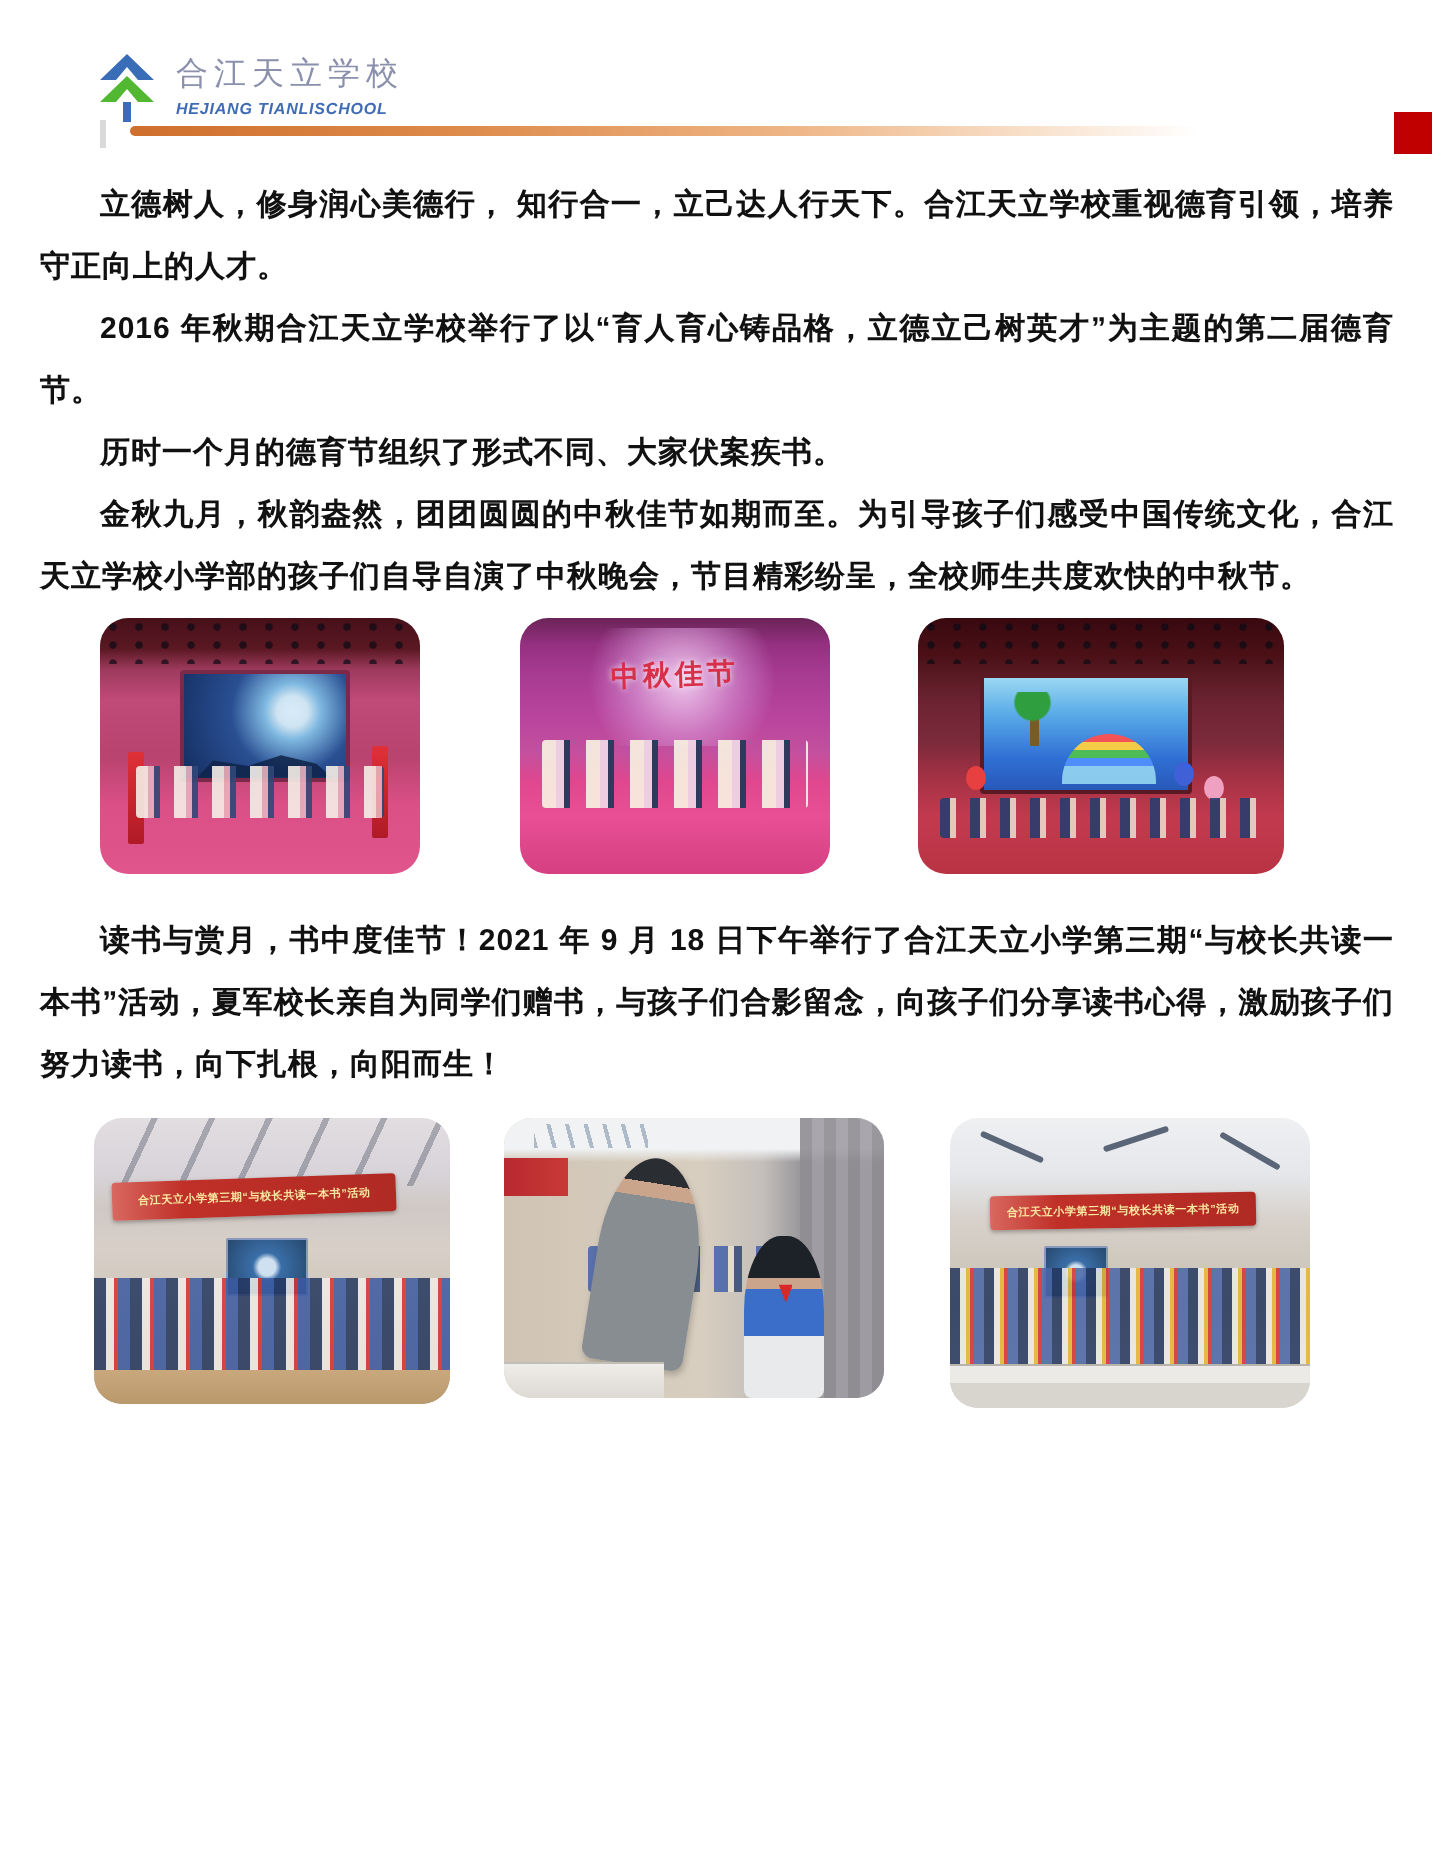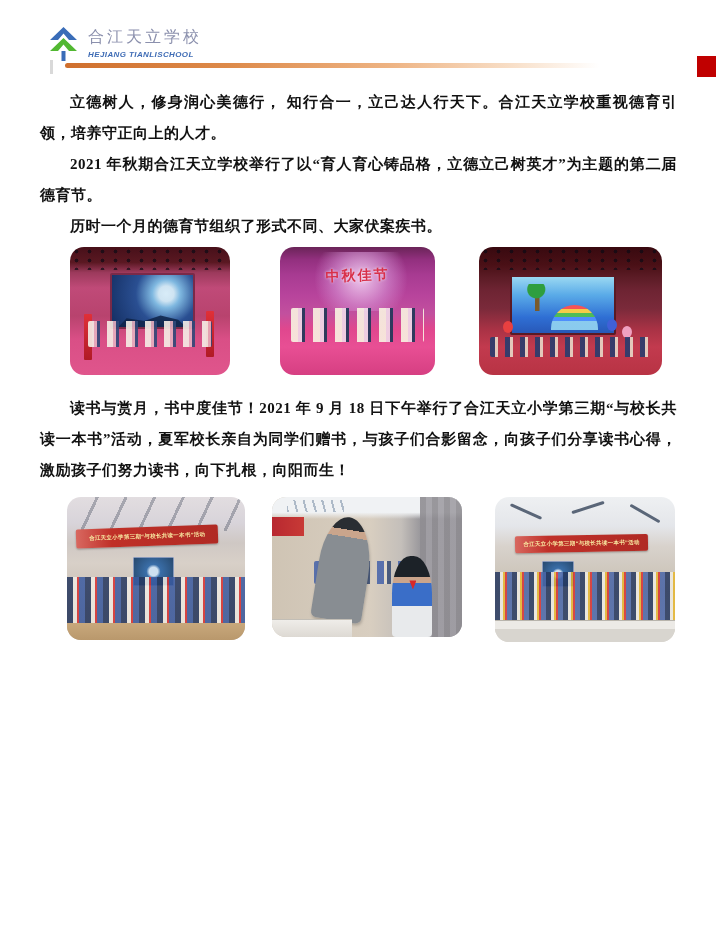--- a/index.html
+++ b/index.html
@@ -33,21 +33,21 @@
     margin-top: 17px;
     text-align: center;
     color: #fe0000;
     font-size: 21px;
     font-weight: 700;
     letter-spacing: 1px;
     white-space: pre;
   }
 
   
-  .content { padding: 0 40px; font-family: Liberation Serif, serif; }
+  .content { padding: 0 20px; }
   .para {
     font-size: 15px; font-weight: 700; color: #111;
     line-height: 31px;
     text-align: justify;
     text-indent: 2em;
     letter-spacing: 0.5px;
   }
   .content .first-block { margin-top: 9px; }
   .reading-para { margin-top: 18px; }
   .contest-para { margin-top: 25px; line-height: 30px; }
@@ -181,22 +181,23 @@
       <div class="rule-line"></div>
     </div>
   </div>
 
   <div class="corner-marker"></div>
 
 
   <div class="content">
 
     <p class="para first-block">立德树人，修身润心美德行， 知行合一，立己达人行天下。合江天立学校重视德育引领，培养守正向上的人才。</p>
-    <p class="para">2021 年秋期合江天立学校举行了以“育人育心铸品格，立德立己树英才”为主题的第二届德育节。</p>
+    <p class="para">2016 年秋期合江天立学校举行了以“育人育心铸品格，立德立己树英才”为主题的第二届德育节。</p>
     <p class="para">历时一个月的德育节组织了形式不同、大家伏案疾书。</p>
+    <p class="para">金秋九月，秋韵盎然，团团圆圆的中秋佳节如期而至。为引导孩子们感受中国传统文化，合江天立学校小学部的孩子们自导自演了中秋晚会，节目精彩纷呈，全校师生共度欢快的中秋节。</p>
 
     <div class="photo-row row1">
       <div class="photo p1">
         <div class="abs ceiling-lights"></div>
         <div class="abs screen-moon">
           <div class="abs roof-silhouette"></div>
         </div>
         <div class="abs banner-vert bv-left"></div>
         <div class="abs banner-vert bv-right"></div>
         <div class="abs kids-band1"></div>

